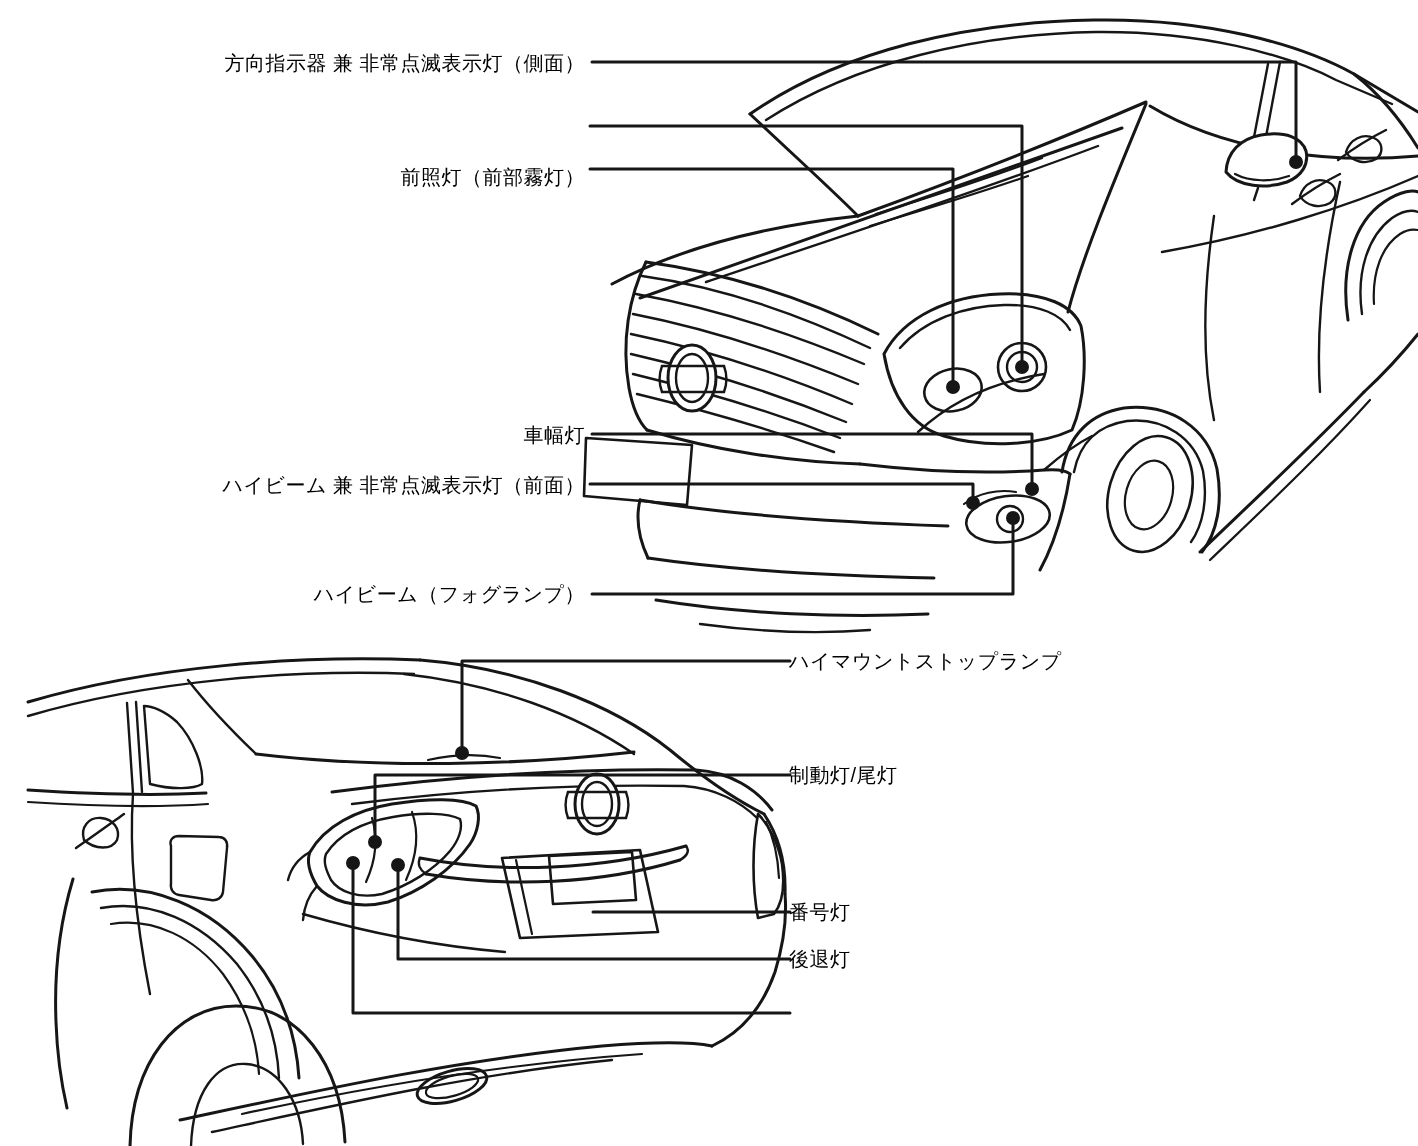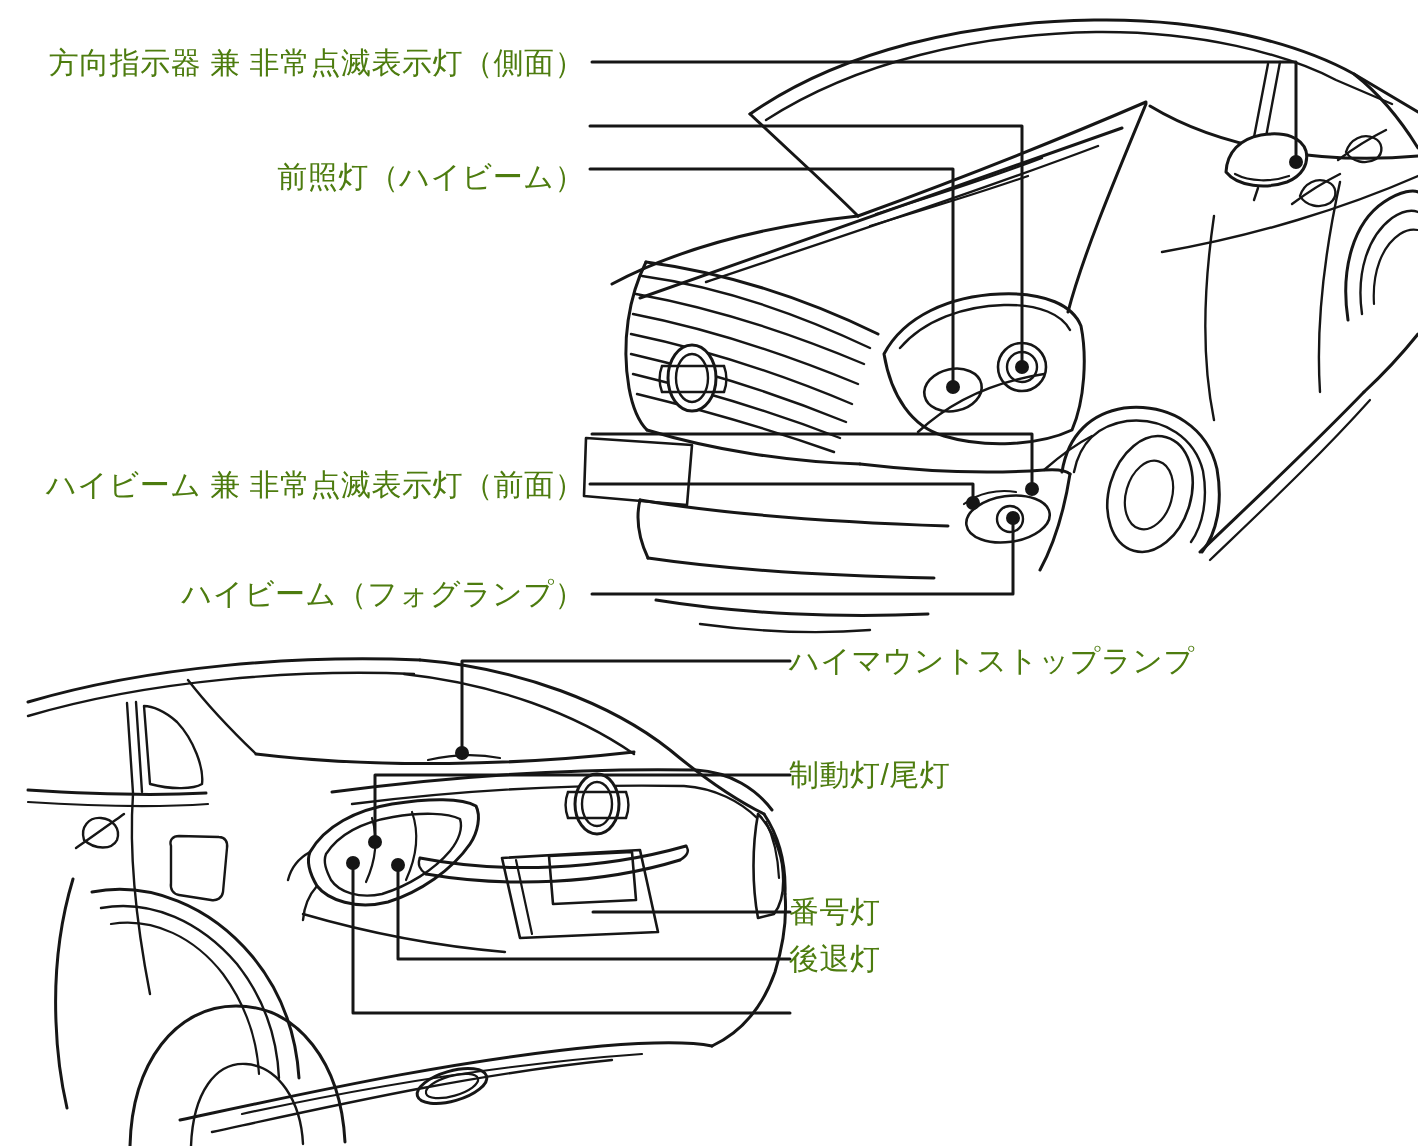--- a/index.html
+++ b/index.html
@@ -1,20 +1,20 @@
 <!DOCTYPE html>
 <html><head>
 <meta charset="utf-8">
 <style>
   html,body{margin:0;padding:0;background:#ffffff;}
   body{width:1418px;height:1146px;position:relative;overflow:hidden;
        font-family:"Liberation Sans","DejaVu Sans",sans-serif;}
   #stage{position:absolute;left:0;top:0;width:1418px;height:1146px;}
   svg{position:absolute;left:0;top:0;}
-  .lbl{position:absolute;font-size:30px;line-height:36px;color:#4d7c0f;
+  .lbl{position:absolute;font-size:20px;line-height:36px;color:#000000;
        white-space:nowrap;letter-spacing:0.5px;}
   .lbl.front{left:0;width:585px;text-align:right;}
   .lbl.rear{left:789px;text-align:left;}
 </style>
 </head>
 <body>
 
 <div id="stage">
 
 <svg width="1418" height="1146" viewBox="0 0 1418 1146" fill="none" stroke="#161616" stroke-width="3" stroke-linecap="round" stroke-linejoin="round">
@@ -204,21 +204,22 @@
     <circle cx="375" cy="842" r="5.5" fill="#161616"></circle>
     <path d="M790,912 L593,912"></path>
     <path d="M790,959 L398,959 L398,871"></path>
     <circle cx="398" cy="865" r="5.5" fill="#161616"></circle>
     <path d="M790,1013 L353,1013 L353,869"></path>
     <circle cx="353" cy="863" r="5.5" fill="#161616"></circle>
   </g>
 </svg>
 
 <div class="lbl front" style="top:45px">方向指示器 兼 非常点滅表示灯（側面）</div>
-<div class="lbl front" style="top:159px">前照灯（ハイビーム）</div>
+<div class="lbl front" style="top:159px">前照灯（前部霧灯）</div>
+<div class="lbl front" style="top:417px">車幅灯</div>
 <div class="lbl front" style="top:467px">ハイビーム 兼 非常点滅表示灯（前面）</div>
 <div class="lbl front" style="top:576px">ハイビーム（フォグランプ）</div>
 
 <div class="lbl rear" style="top:643px">ハイマウントストップランプ</div>
 <div class="lbl rear" style="top:757px">制動灯/尾灯</div>
 <div class="lbl rear" style="top:894px">番号灯</div>
 <div class="lbl rear" style="top:941px">後退灯</div>
 
 </div>
 

